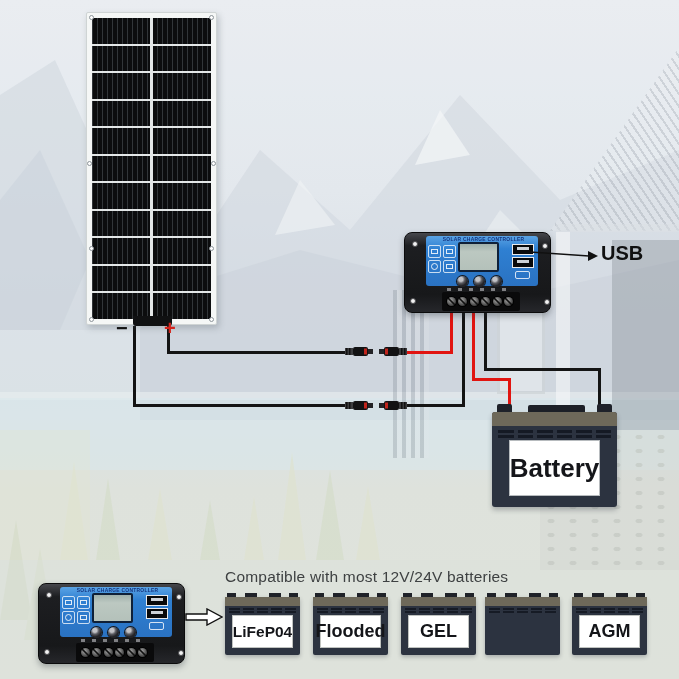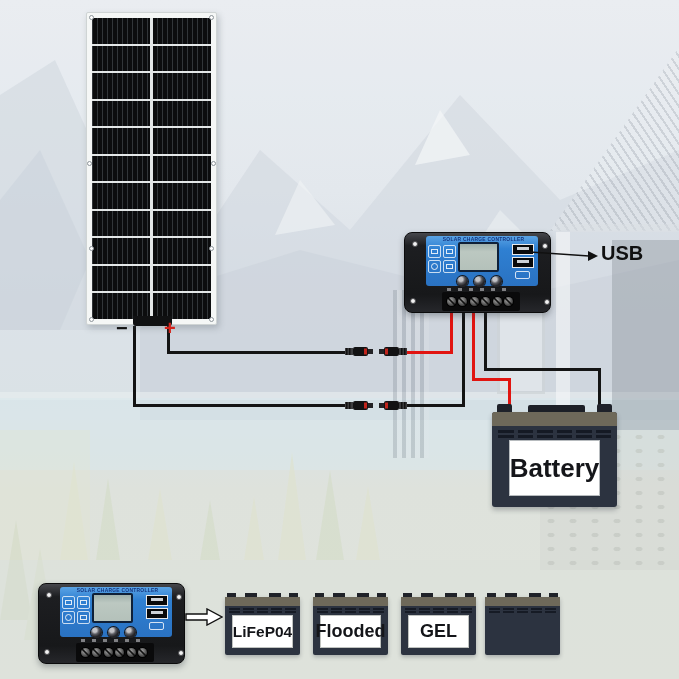--- a/index.html
+++ b/index.html
@@ -266,20 +266,21 @@
         <i></i>
         <i></i>
         <i></i>
         <i></i>
         <i></i>
         <i></i>
       </div>
     <div class="bat-label">Battery</div>
   </div>
 
+  <div class="caption">Compatible with most 12V/24V batteries</div>
 
   <div class="controller" style="left:38px;top:583px;">
     <div class="ctrl-body"></div>
     <div class="ctrl-hole" style="left:8px;top:9px;"></div>
     <div class="ctrl-hole" style="left:138px;top:11px;"></div>
     <div class="ctrl-hole" style="left:6px;top:66px;"></div>
     <div class="ctrl-hole" style="left:140px;top:67px;"></div>
     <div class="ctrl-face">
       <div class="ctrl-title">SOLAR CHARGE CONTROLLER</div>
       <div class="icon-grid">
@@ -380,14 +381,30 @@
     <div class="mini-body"></div>
       <div class="mini-band"></div>
     <div class="mini-vents">
         <i></i>
         <i></i>
         <i></i>
         <i></i>
         <i></i>
       </div>
   </div>
+  <div class="mini" style="left:572px;">
+    <div class="mini-bump" style="left:2px;width:9px;"></div>
+      <div class="mini-bump" style="left:20px;width:12px;"></div>
+    <div class="mini-bump" style="left:44px;width:12px;"></div>
+      <div class="mini-bump" style="left:64px;width:9px;"></div>
+    <div class="mini-body"></div>
+      <div class="mini-band"></div>
+    <div class="mini-vents">
+        <i></i>
+        <i></i>
+        <i></i>
+        <i></i>
+        <i></i>
+      </div>
+    <div class="mini-label" style="font-size:18px;">AGM</div>
+  </div>
 
 </div>
 
 </body></html>

